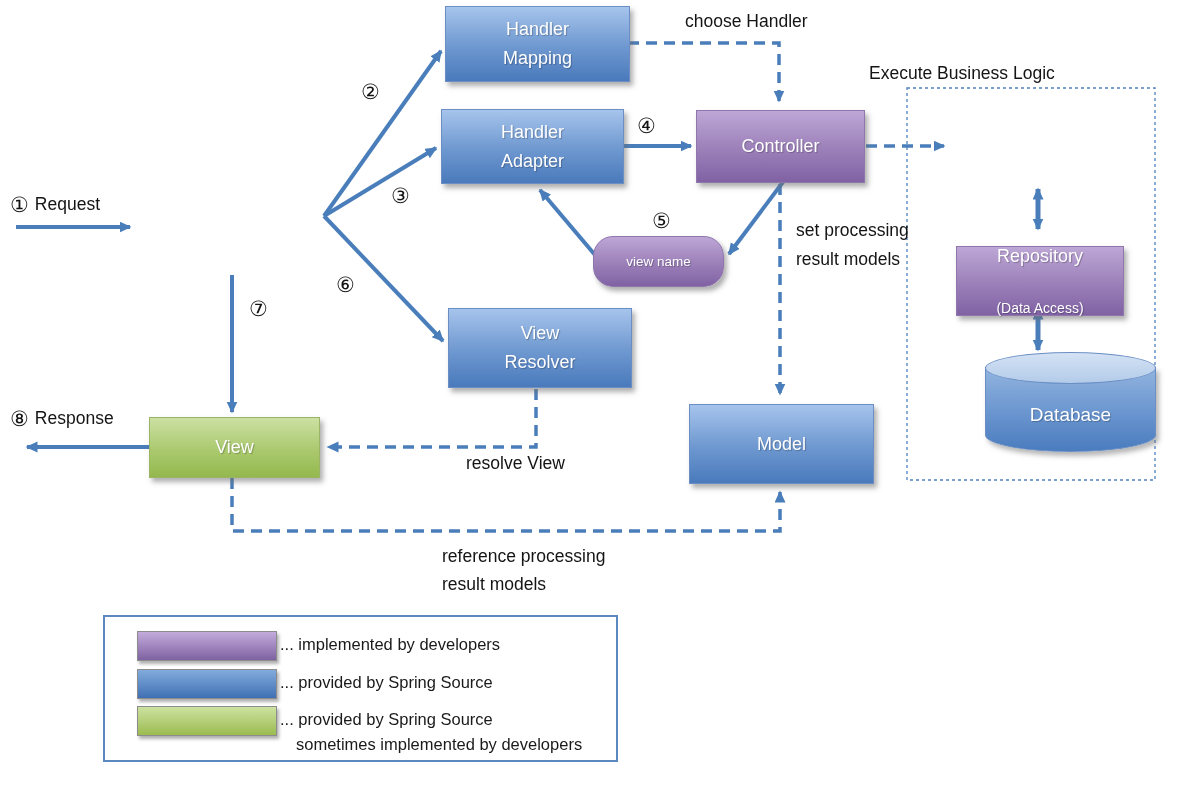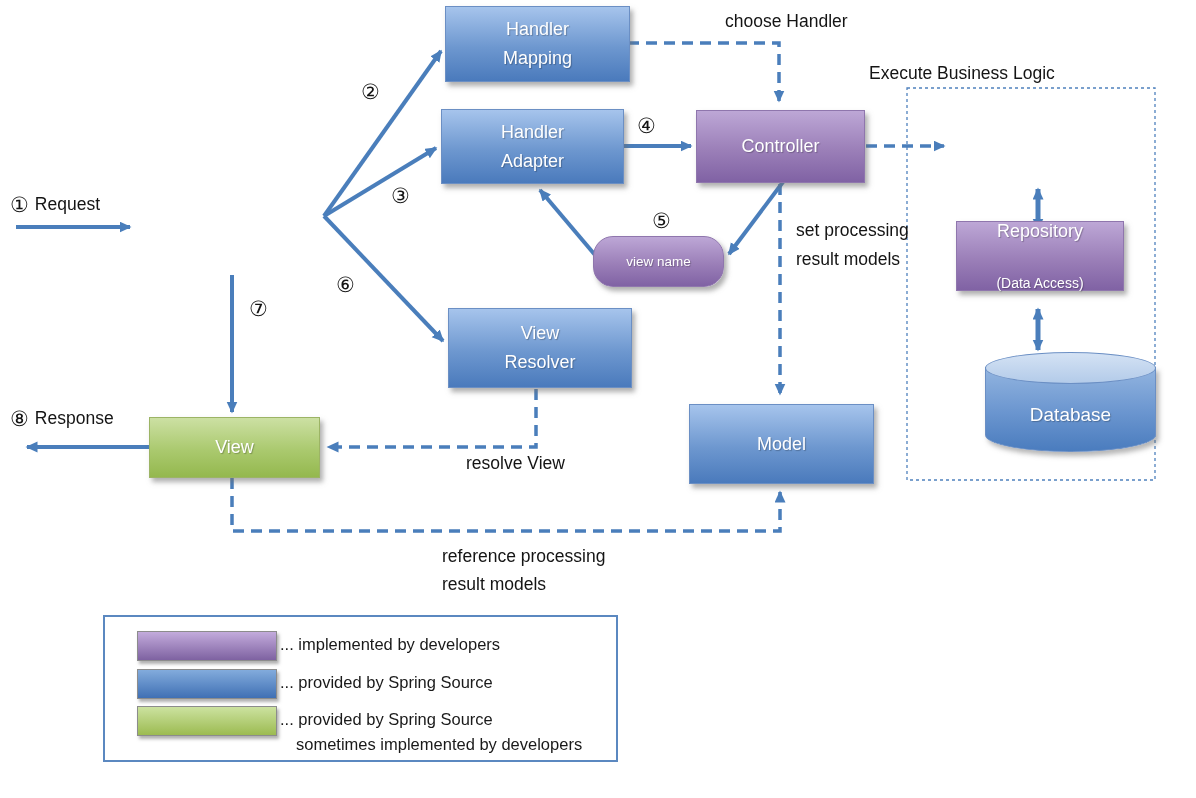--- a/index.html
+++ b/index.html
@@ -23,21 +23,21 @@
 
   #n-handler-mapping{left:445px;top:6px;width:183px;height:74px;}
   #n-handler-adapter{left:441px;top:109px;width:181px;height:73px;}
   #n-dispatcher{left:140px;top:155px;width:183px;height:119px;}
   #n-view-resolver{left:448px;top:308px;width:182px;height:78px;}
   #n-view{left:149px;top:417px;width:169px;height:59px;}
   #n-model{left:689px;top:404px;width:183px;height:78px;}
   #n-controller{left:696px;top:110px;width:167px;height:71px;}
   #n-view-name{left:593px;top:236px;width:129px;height:49px;border-radius:20px;font-size:13.5px;}
   #n-service{left:954px;top:111px;width:168px;height:71px;line-height:1.25;}
-  #n-repository{left:956px;top:221px;width:166px;height:68px;line-height:1.25;gap:32px;}
+  #n-repository{left:956px;top:246px;width:166px;height:68px;line-height:1.25;gap:32px;}
   .sublabel{font-size:14px;white-space:pre-line;}
 
   
   #cylinder{position:absolute;left:955px;top:352px;width:171px;height:100px;margin-left:30px;}
   #cylinder .cyl-body{
     position:absolute;left:0;top:15px;width:169px;height:84px;
     background:linear-gradient(180deg,#93b5e0 0%,#6a95cf 55%,#4a7cbe 100%);
     border:1px solid #6b8fc4;border-top:none;
     border-radius:0 0 50% 50% / 0 0 17px 17px;
     box-shadow:3px 4px 5px rgba(110,110,110,0.5);
@@ -46,21 +46,21 @@
   }
   #cylinder .cyl-top{
     position:absolute;left:0;top:0;width:169px;height:30px;border-radius:50%;
     background:linear-gradient(180deg,#d4e2f4 0%,#b3cbe9 100%);
     border:1px solid #6b8fc4;
   }
   #cylinder .cyl-label{position:relative;top:6px;}
 
   
   .anno{position:absolute;color:#141414;font-size:17.5px;white-space:pre-line;}
-  #a-choose{left:725px;top:11px;}
+  #a-choose{left:685px;top:11px;}
   #a-execute{left:869px;top:63px;}
   #a-setproc{left:796px;top:216px;line-height:29px;}
   #a-resolve{left:466px;top:453px;}
   #a-reference{left:442px;top:542px;line-height:28px;}
   .io-label{position:absolute;display:flex;align-items:center;gap:6px;color:#141414;}
   #a-request{left:10px;top:194px;}
   #a-response{left:10px;top:408px;}
   .io-label .step-glyph{font-size:21px;line-height:1;}
   .io-label .io-text{font-size:17.5px;}
   .step{position:absolute;font-size:21px;color:#141414;line-height:1;}

